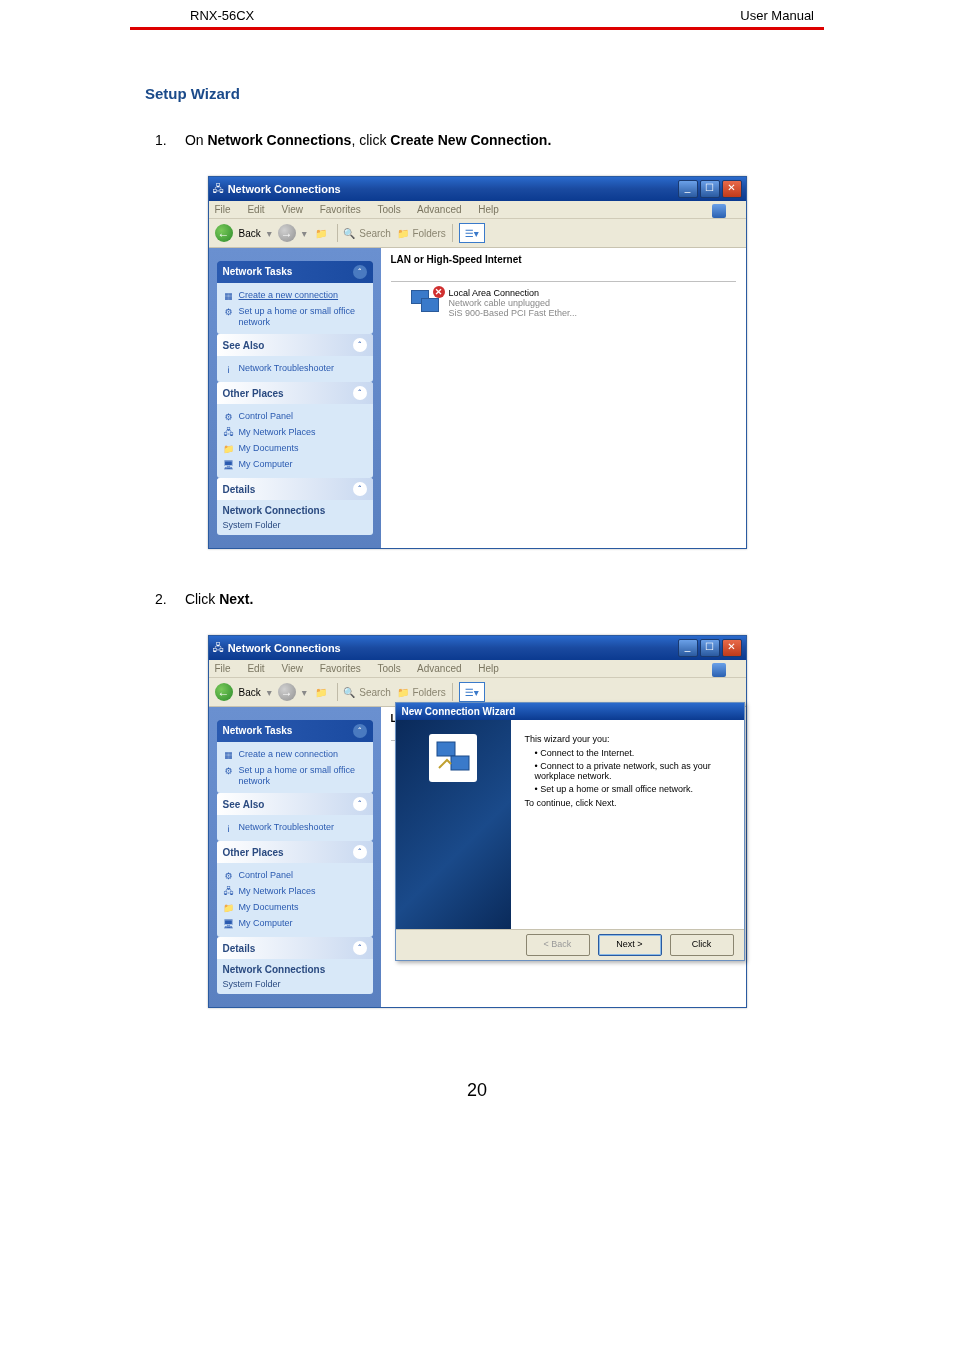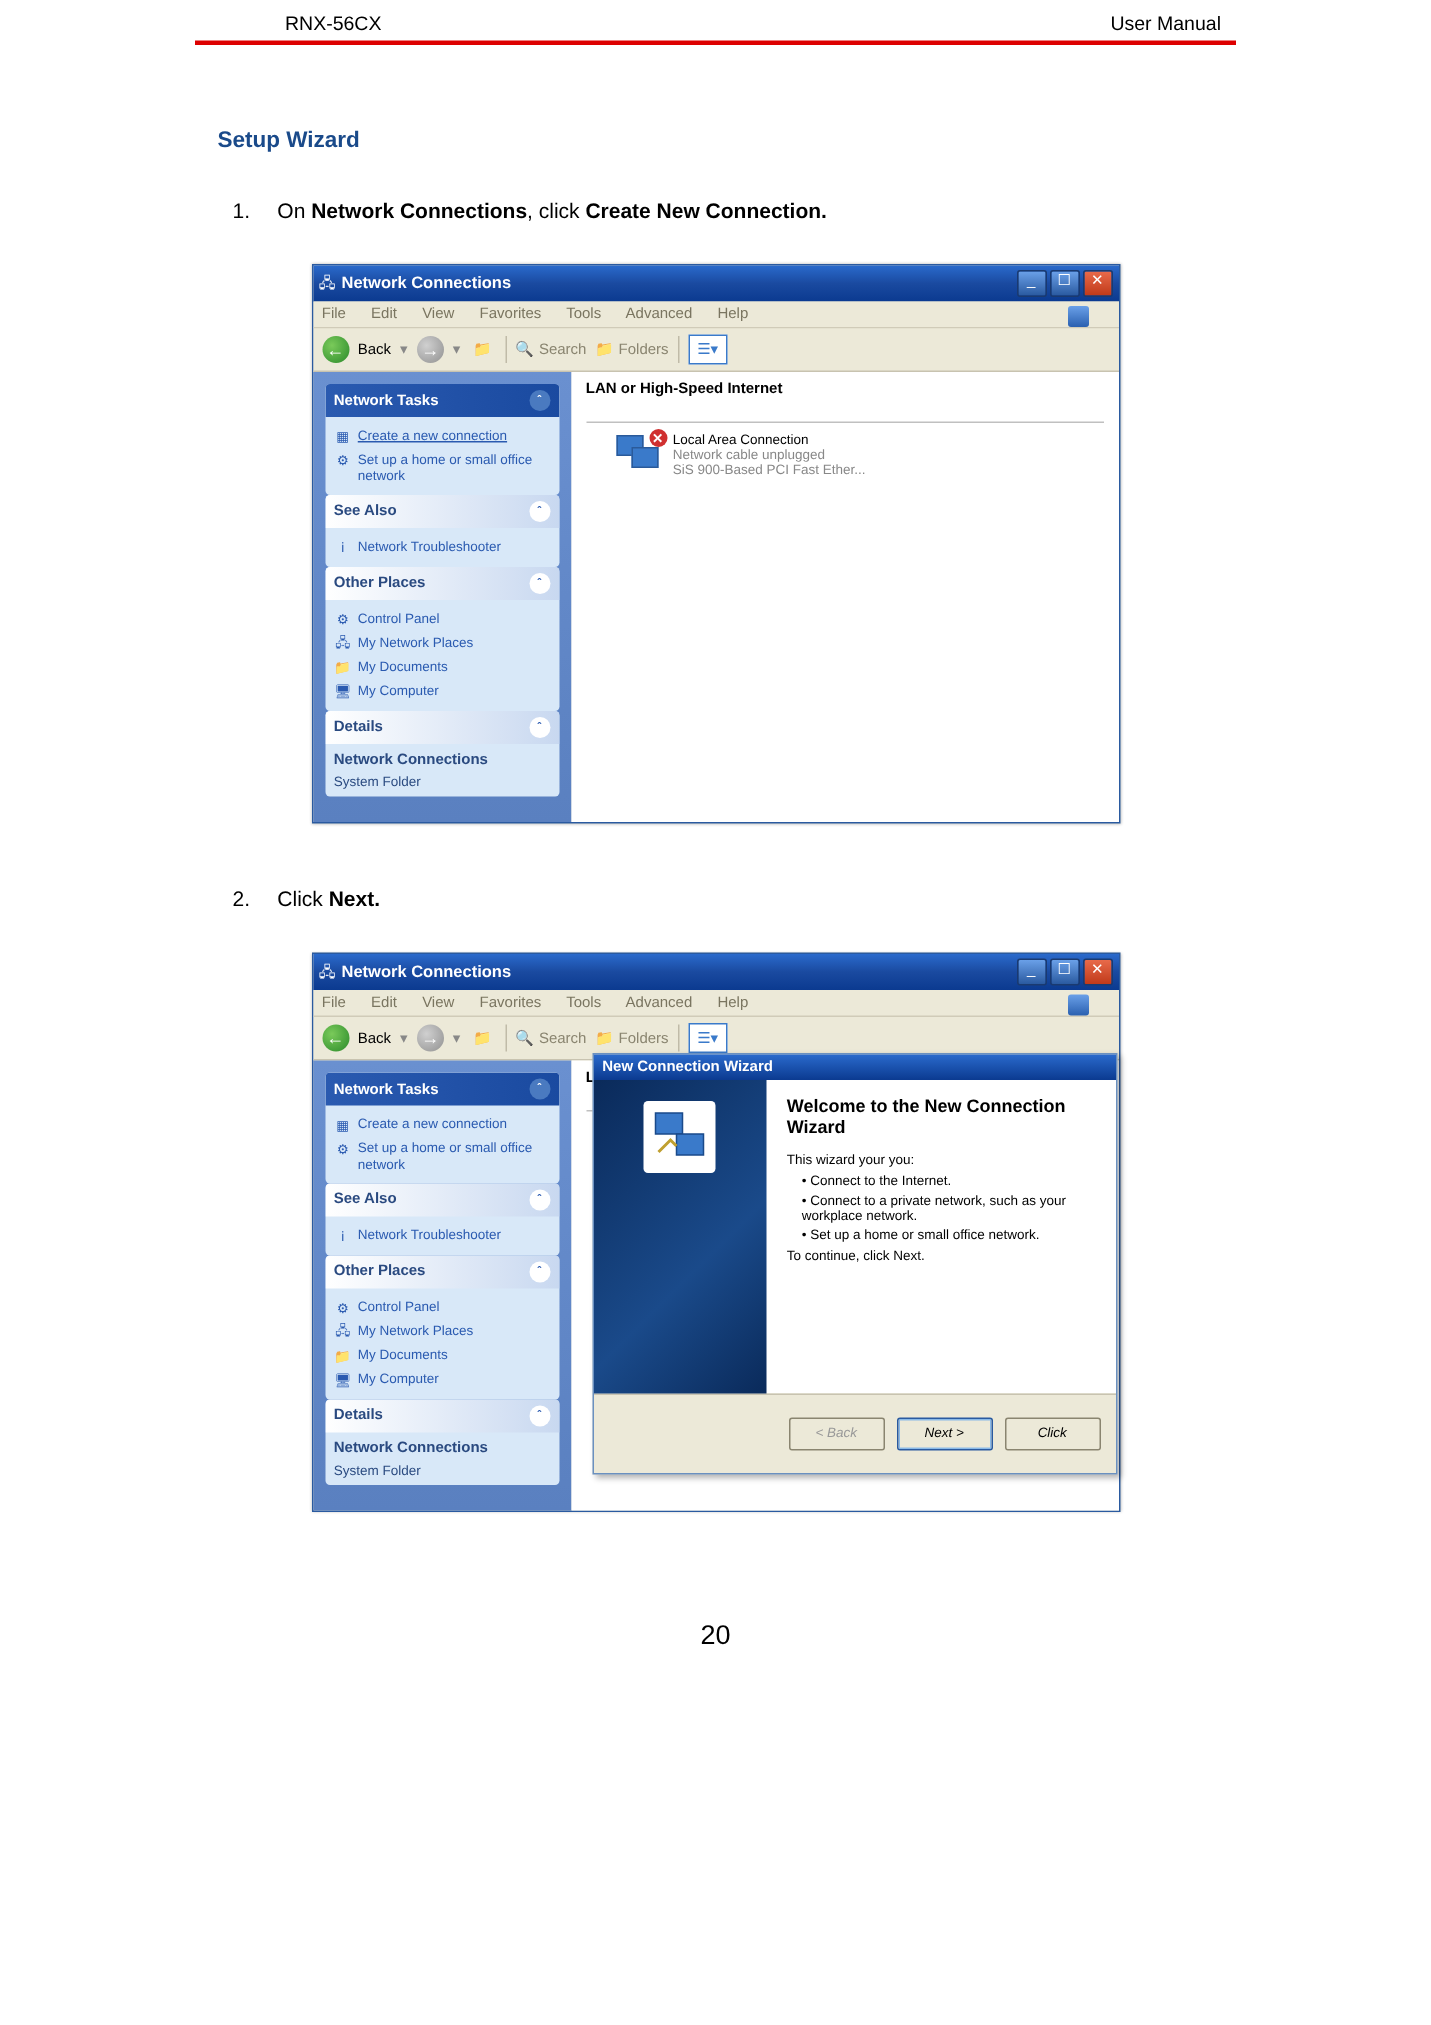--- a/index.html
+++ b/index.html
@@ -96,20 +96,21 @@
   .tool-search { color:#8a8570; display:flex;align-items:center;gap:3px;}
   .tool-folders { color:#8a8570; display:flex;align-items:center;gap:3px;}
   .tool-views { width:24px;height:18px;border:1px solid #3a7aca; display:flex;align-items:center;justify-content:center;color:#3a7aca;background:#fff;}
   .win-body { display: flex; height: 300px; }
   .sidebar {
     width: 156px;
     background: linear-gradient(to bottom,#6a90d0 0%,#5a80c0 100%);
     padding: 8px;
     display: flex;
     flex-direction: column;
+    justify-content: center;
   }
   .panel {
     background: #d8e8f8;
     border-radius: 3px;
     overflow: hidden;
   }
   .panel-header {
     background: linear-gradient(to right,#fff 0%,#c8d8f0 100%);
     padding: 4px 6px;
     font-weight: bold;
@@ -204,26 +205,25 @@
     font-size: 9px;
     color:#000;
   }
   .wizard-h { font-weight:bold; font-size:12px; margin-bottom:10px; color:#000;}
   .wizard-p { margin: 4px 0; }
   .wizard-li { margin: 3px 0 3px 10px; }
   .wizard-li::before { content:"• "; }
   .wizard-cont { }
   .wizard-buttons {
     background:#ece9d8;
-    padding: 15px 10px;
+    padding: 4px 10px;
     display:flex;
     justify-content:flex-end;
     gap:8px;
     border-top:1px solid #c8c3b0;
-    font-style:italic;
   }
   .wiz-btn {
     width: 62px;
     height: 20px;
     border: 1px solid #8a8570;
     background:#ece9d8;
     font-size:9px;
     text-align:center;
     line-height:18px;
     border-radius:2px;
@@ -482,21 +482,20 @@
       <div class="wizard-side">
         <div class="wizard-icon">
           <svg width="40" height="40" viewBox="0 0 40 40">
               <rect x="4" y="4" width="18" height="14" fill="#3a7aca" stroke="#1a4a8a"></rect>
               <rect x="18" y="18" width="18" height="14" fill="#3a7aca" stroke="#1a4a8a"></rect>
               <path d="M6 30 L14 22 L18 26" stroke="#c0a030" stroke-width="2" fill="none"></path>
             </svg>
         </div>
       </div>
       <div class="wizard-right">
-        <div class="wizard-h">Welcome to the New Connection Wizard</div>
         <div class="wizard-p">This wizard your you:</div>
         <div class="wizard-li">Connect to the Internet.</div>
         <div class="wizard-li">Connect to a private network, such as your workplace network.</div>
         <div class="wizard-li">Set up a home or small office network.</div>
         <div class="wizard-p wizard-cont">To continue, click Next.</div>
       </div>
     </div>
     <div class="wizard-buttons">
       <div class="wiz-btn disabled">&lt; Back</div>
       <div class="wiz-btn default">Next &gt;</div>

